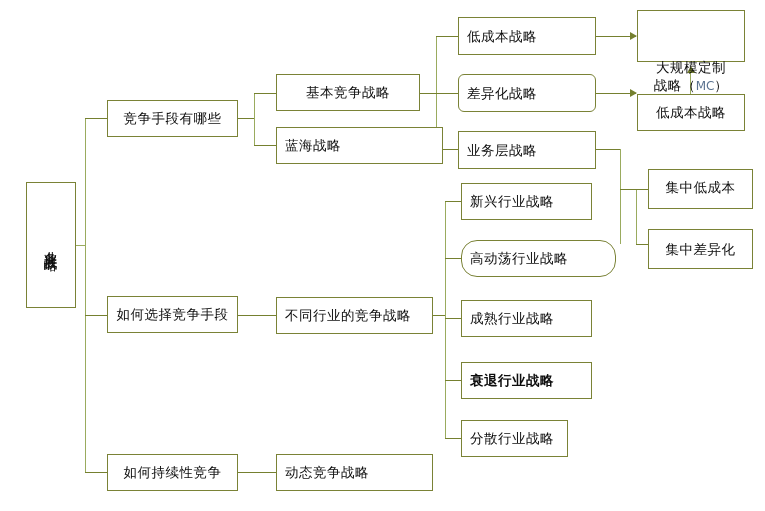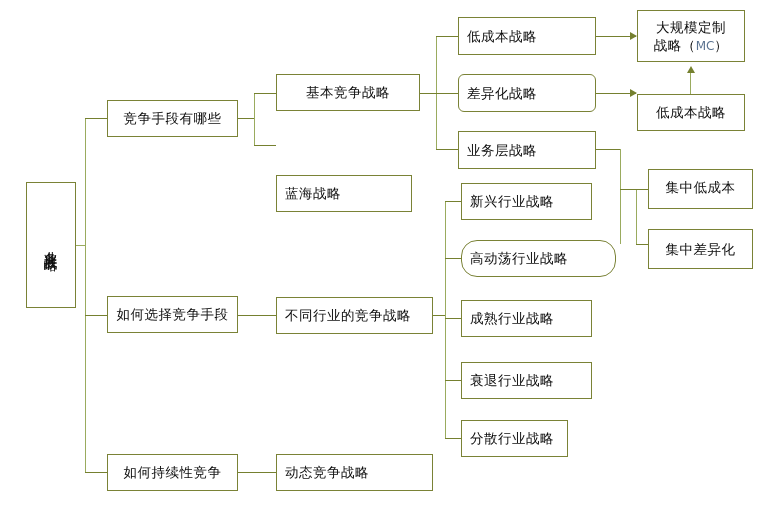--- a/index.html
+++ b/index.html
@@ -123,21 +123,21 @@
   </div>
 
   <div class="node center" style="left:107px; top:454px; width:131px; height:37px;">
     <span>如何持续性竞争</span>
   </div>
 
   <div class="node center" style="left:276px; top:74px; width:144px; height:37px;">
     <span>基本竞争战略</span>
   </div>
 
-  <div class="node left" style="left:276px; top:127px; width:136px; height:37px;margin-top:48px;">
+  <div class="node left" style="left:276px; top:127px; width:167px; height:37px;">
     <span>蓝海战略</span>
   </div>
 
   <div class="node left" style="left:276px; top:297px; width:157px; height:37px;">
     <span>不同行业的竞争战略</span>
   </div>
 
   <div class="node left" style="left:276px; top:454px; width:157px; height:37px;">
     <span>动态竞争战略</span>
   </div>
@@ -159,30 +159,30 @@
   </div>
 
   <div class="node left" style="left:461px; top:240px; width:155px; height:37px;border-radius:16px;">
     <span>高动荡行业战略</span>
   </div>
 
   <div class="node left" style="left:461px; top:300px; width:131px; height:37px;">
     <span>成熟行业战略</span>
   </div>
 
-  <div class="node left" style="left:461px; top:362px; width:131px; height:37px;">
+  <div class="node left" style="left:461px; top:362px; width:131px; height:37px;font-weight:bold;">
     <span>衰退行业战略</span>
   </div>
 
   <div class="node left" style="left:461px; top:420px; width:107px; height:37px;">
     <span>分散行业战略</span>
   </div>
 
   <div class="node center wrap" style="left:637px; top:10px; width:108px; height:52px; display:block; padding-top:7px;">
-    <div style="text-align:center;">大规模定制</div>
+    <div style="text-align:center;margin-top:40px;">大规模定制</div>
     <div style="text-align:center;"><span>战略（</span><span class="mc">MC</span><span>）</span></div>
   </div>
 
   <div class="node center" style="left:637px; top:94px; width:108px; height:37px;">
     <span>低成本战略</span>
   </div>
 
   <div class="node center" style="left:648px; top:169px; width:105px; height:40px;font-family:Liberation Mono, monospace;">
     <span>集中低成本</span>
   </div>

